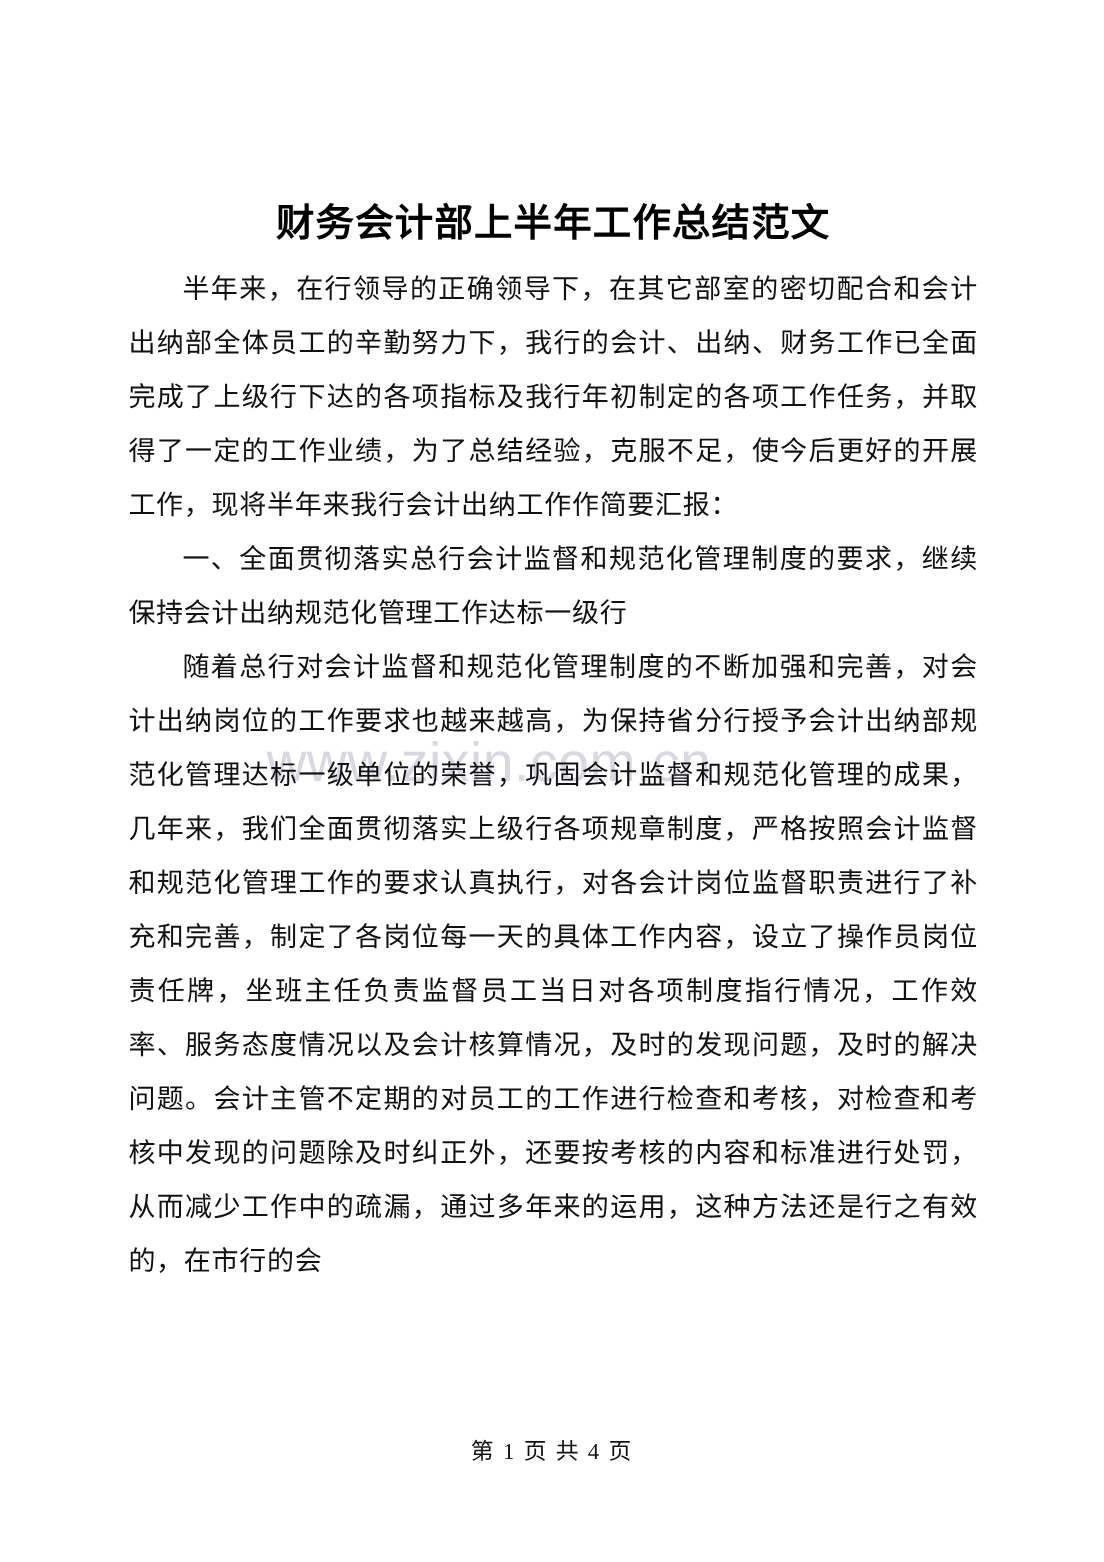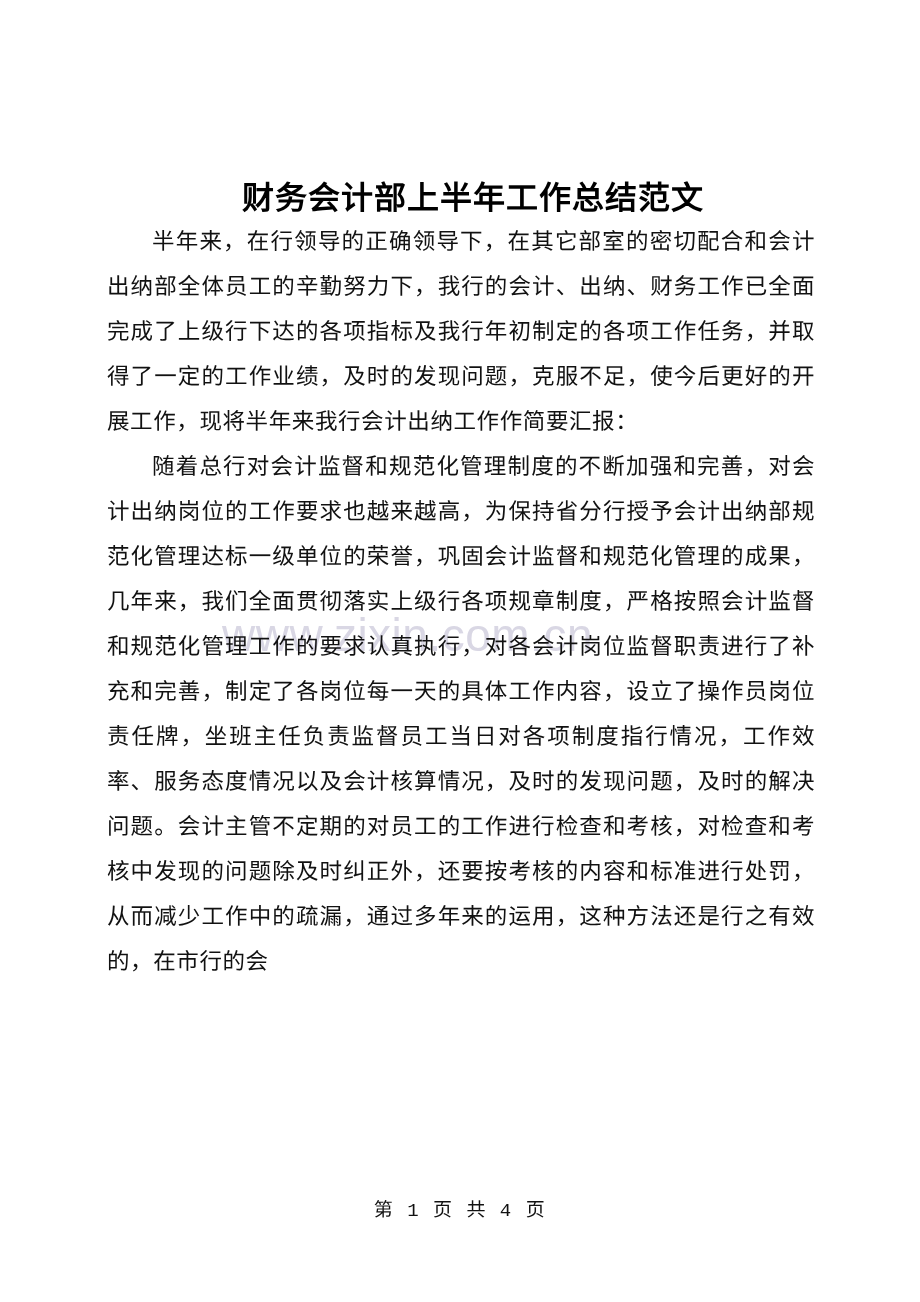--- a/index.html
+++ b/index.html
@@ -43,21 +43,21 @@
   
   .content {
     position: absolute;
     left: 107px;
     top: 0;
     width: 708px;
     z-index: 2;
   }
 
   .doc-title {
-    margin: 12px;
+    margin: 0;
     padding: 0;
     font-family: "DejaVu Sans", "Liberation Sans", sans-serif;
     font-weight: 700;
     font-size: 32px;
     line-height: 40px;
     text-align: center;
     color: #000000;
     position: absolute;
     top: 166px;
     left: 0;
@@ -90,41 +90,42 @@
     text-align-last: left;
   }
 
   
   .footer {
     position: absolute;
     left: 0;
     top: 1198px;
     width: 920px;
     text-align: center;
-    font-family: Liberation Mono, monospace;
+    font-family: Liberation Serif, serif;
     font-size: 19px;
     line-height: 26px;
     color: #111111;
     letter-spacing: 1.5px;
     z-index: 2;
   }
 </style>
 </head>
 <body>
 
 <div class="page">
 
   <div class="watermark">www.zixin.com.cn</div>
 
   <div class="content">
 
     <h1 class="doc-title">财务会计部上半年工作总结范文</h1>
 
     <div class="body-block">
-      <p class="para">半年来，在行领导的正确领导下，在其它部室的密切配合和会计出纳部全体员工的辛勤努力下，我行的会计、出纳、财务工作已全面完成了上级行下达的各项指标及我行年初制定的各项工作任务，并取得了一定的工作业绩，及时的发现问题，克服不足，使今后更好的开展工作，现将半年来我行会计出纳工作作简要汇报：</p>
+      <p class="para">半年来，在行领导的正确领导下，在其它部室的密切配合和会计出纳部全体员工的辛勤努力下，我行的会计、出纳、财务工作已全面完成了上级行下达的各项指标及我行年初制定的各项工作任务，并取得了一定的工作业绩，为了总结经验，克服不足，使今后更好的开展工作，现将半年来我行会计出纳工作作简要汇报：</p>
+      <p class="para">一、全面贯彻落实总行会计监督和规范化管理制度的要求，继续保持会计出纳规范化管理工作达标一级行</p>
       <p class="para">随着总行对会计监督和规范化管理制度的不断加强和完善，对会计出纳岗位的工作要求也越来越高，为保持省分行授予会计出纳部规范化管理达标一级单位的荣誉，巩固会计监督和规范化管理的成果，几年来，我们全面贯彻落实上级行各项规章制度，严格按照会计监督和规范化管理工作的要求认真执行，对各会计岗位监督职责进行了补充和完善，制定了各岗位每一天的具体工作内容，设立了操作员岗位责任牌，坐班主任负责监督员工当日对各项制度指行情况，工作效率、服务态度情况以及会计核算情况，及时的发现问题，及时的解决问题。会计主管不定期的对员工的工作进行检查和考核，对检查和考核中发现的问题除及时纠正外，还要按考核的内容和标准进行处罚，从而减少工作中的疏漏，通过多年来的运用，这种方法还是行之有效的，在市行的会</p>
     </div>
 
   </div>
 
   <div class="footer">第 1 页  共 4 页</div>
 
 </div>
 
 </body></html>

